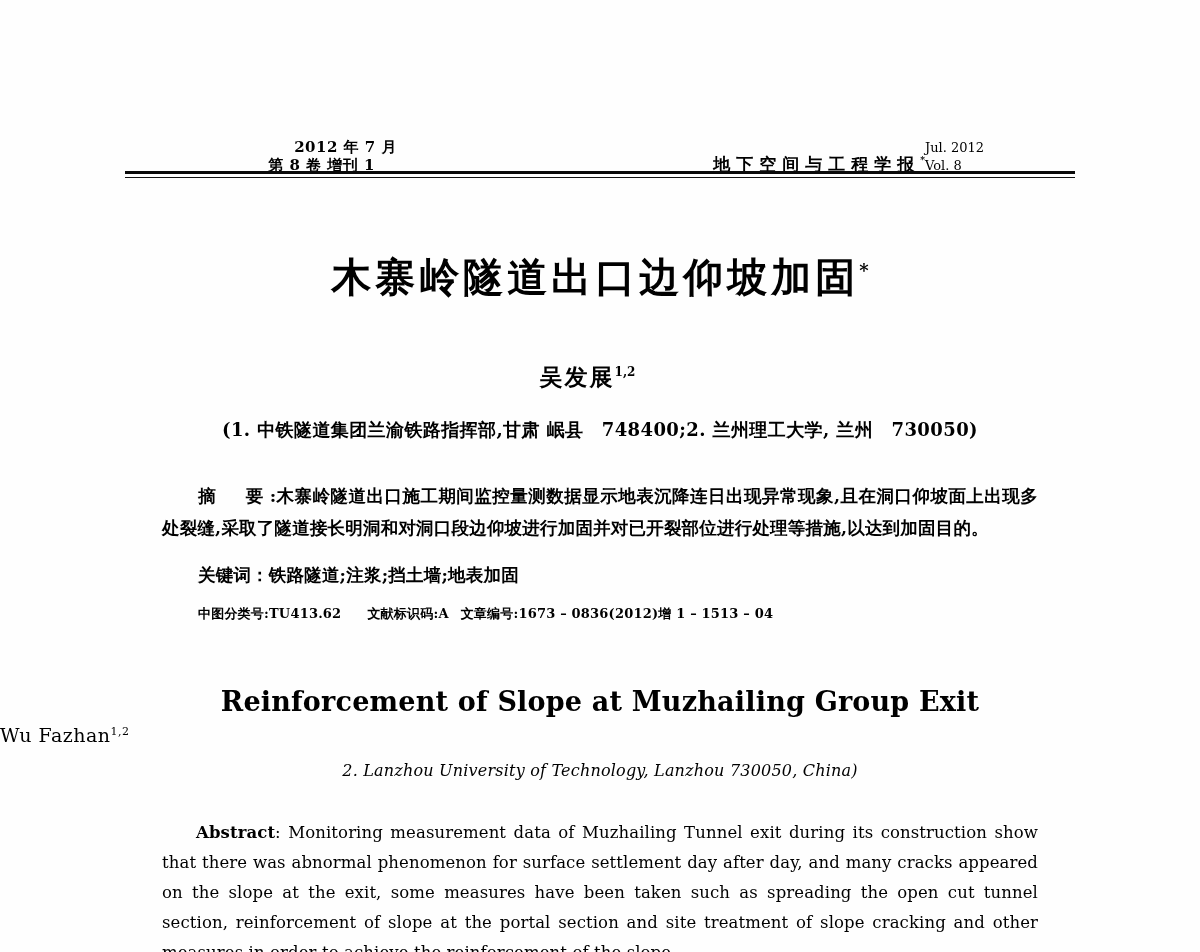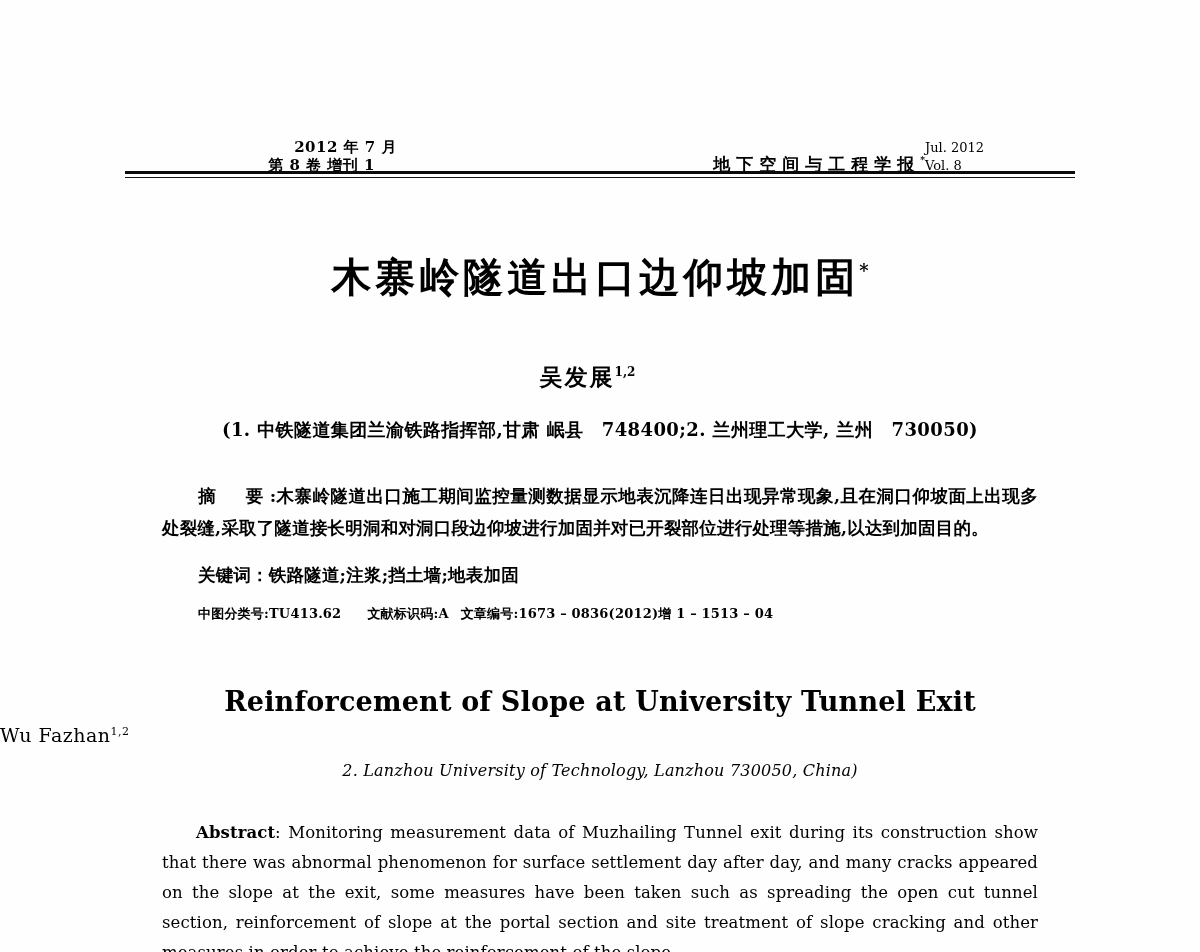--- a/index.html
+++ b/index.html
@@ -275,21 +275,21 @@
   <div class="cn-affil">(1. 中铁隧道集团兰渝铁路指挥部,甘肃 岷县　748400;2. 兰州理工大学, 兰州　730050)</div>
 
   <div class="cn-block">
     <div class="cn-abstract"><span class="cn-indent"></span><span class="lbl">摘　要</span>:<span>木寨岭隧道出口施工期间监控量测数据显示地表沉降连日出现异常现象,且在洞口仰坡面上出现多处裂缝,采取了隧道接长明洞和对洞口段边仰坡进行加固并对已开裂部位进行处理等措施,以达到加固目的。</span></div>
 
     <div class="cn-keywords"><span class="lbl">关键词</span>：<span>铁路隧道;注浆;挡土墙;地表加固</span></div>
 
     <div class="cn-clc"><span>中图分类号</span>:<span>TU413.62</span><span class="gap-md"></span><span>文献标识码</span>:<span>A</span><span class="gap-sm"></span><span>文章编号</span>:<span>1673 – 0836(2012)增 1 – 1513 – 04</span></div>
   </div>
 
-  <div class="en-title">Reinforcement of Slope at University Tunnel Exit</div>
+  <div class="en-title">Reinforcement of Slope at Muzhailing Group Exit</div>
   <div class="en-author"><span>Wu Fazhan</span><sup>1,2</sup></div>
 
   <div class="en-affil">
     <div>2. Lanzhou University of Technology, Lanzhou 730050, China)</div>
   </div>
 
   <div class="en-block">
     <div class="en-abstract"><span class="en-indent"></span><span class="lbl">Abstract</span>:&nbsp;<span>Monitoring measurement data of Muzhailing Tunnel exit during its construction show that there was abnormal phenomenon for surface settlement day after day, and many cracks appeared on the slope at the exit, some measures have been taken such as spreading the open cut tunnel section, reinforcement of slope at the portal section and site treatment of slope cracking and other measures in order to achieve the reinforcement of the slope.</span></div>
 
   </div>

